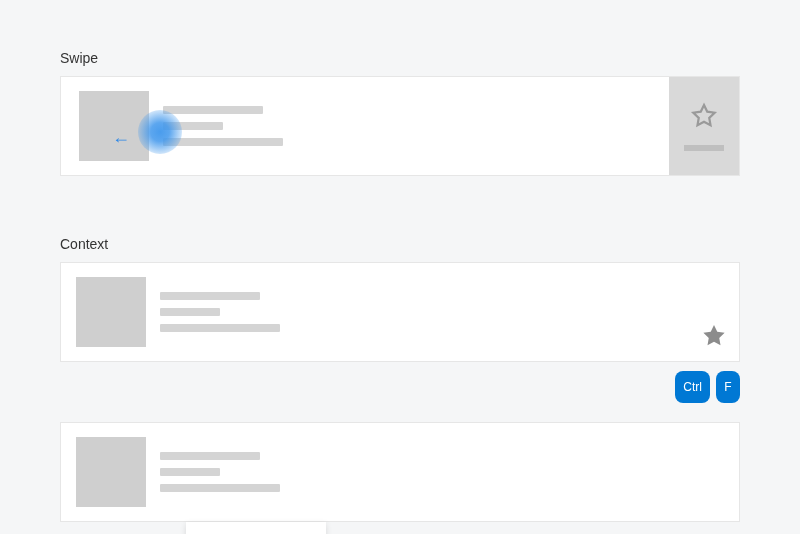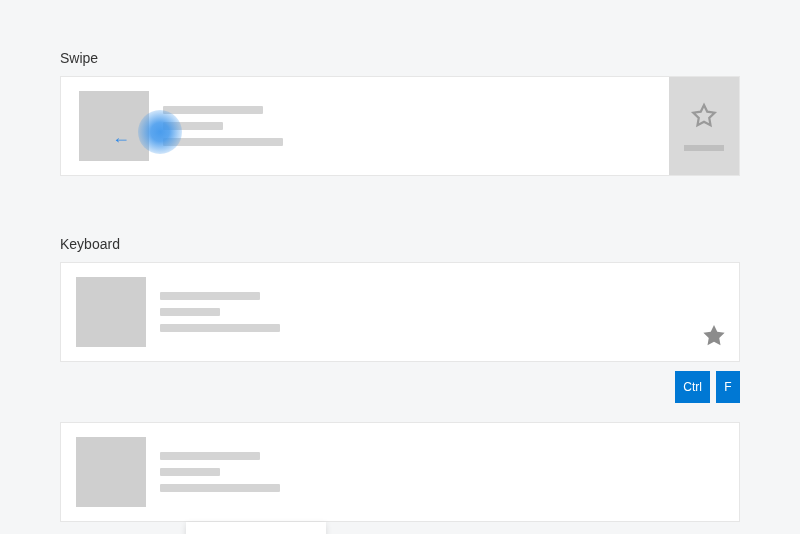--- a/index.html
+++ b/index.html
@@ -100,20 +100,21 @@
     .key {
       background: #0078d4;
       color: #fff;
       font-size: 12px;
       display: flex;
       align-items: center;
       justify-content: center;
       height: 32px;
       min-width: 32px;
       padding: 0 8px;
+      border-radius: 8px;
     }
     .key.square { min-width: 24px; padding: 0 6px; }
 
     
     .touch-circle {
       position: absolute;
       left: 78px;
       top: 60px;
       width: 44px;
       height: 44px;
@@ -198,21 +199,21 @@
             </svg>
         </span>
         <div class="mini-label"></div>
       </div>
     </div>
     <div class="touch-circle"></div>
     <span class="arrow-left">←</span>
   </div>
 
   <div class="section">
-    <div class="section-title">Keyboard</div>
+    <div class="section-title">Context</div>
     <div class="card kb-card">
       <div class="thumb"></div>
       <div class="lines">
         <div class="line long"></div>
         <div class="line med"></div>
         <div class="line long2"></div>
       </div>
       <span class="star kb-star">
         <svg viewBox="0 0 24 24">
             <path fill="#8c8c8c" d="M12 3.2l2.6 5.3 5.9.9-4.3 4.1 1 5.8L12 16.6l-5.2 2.7 1-5.8L3.5 9.4l5.9-.9L12 3.2z"></path>

